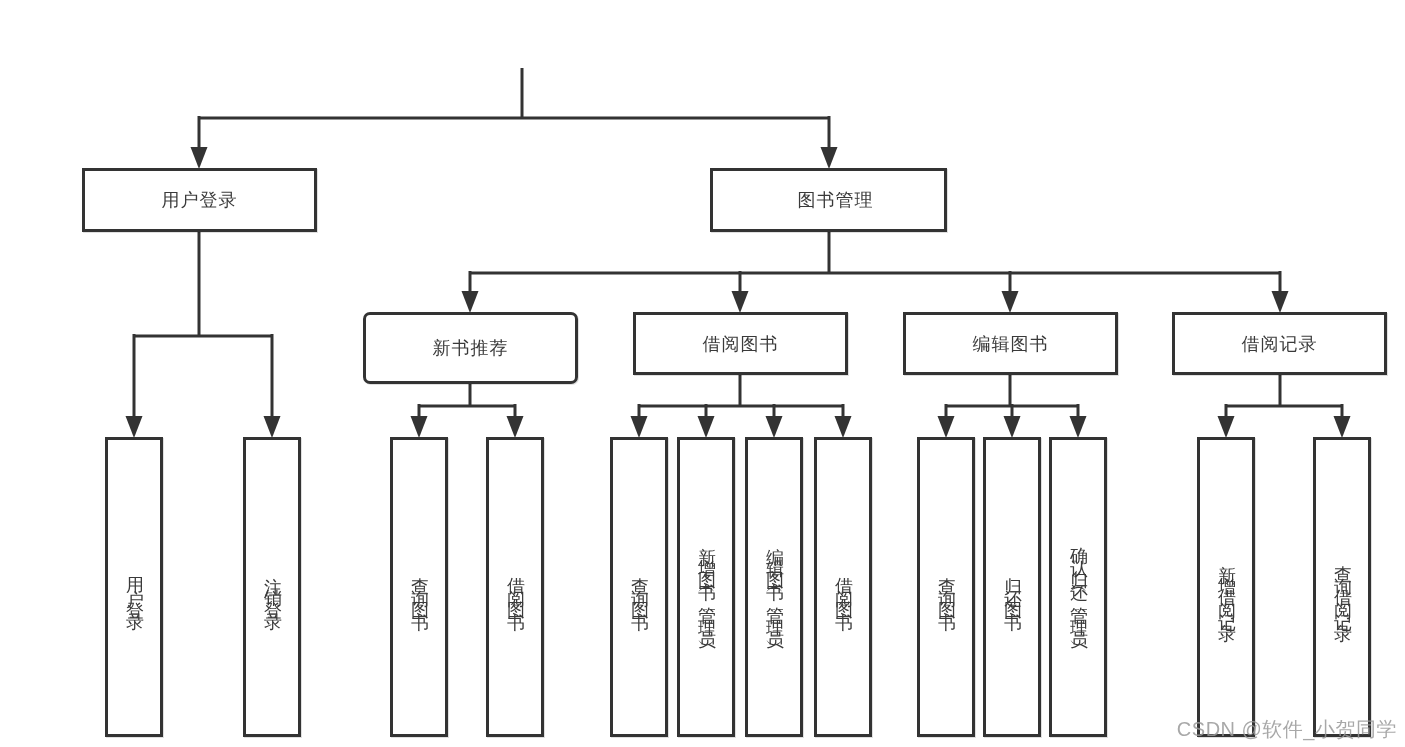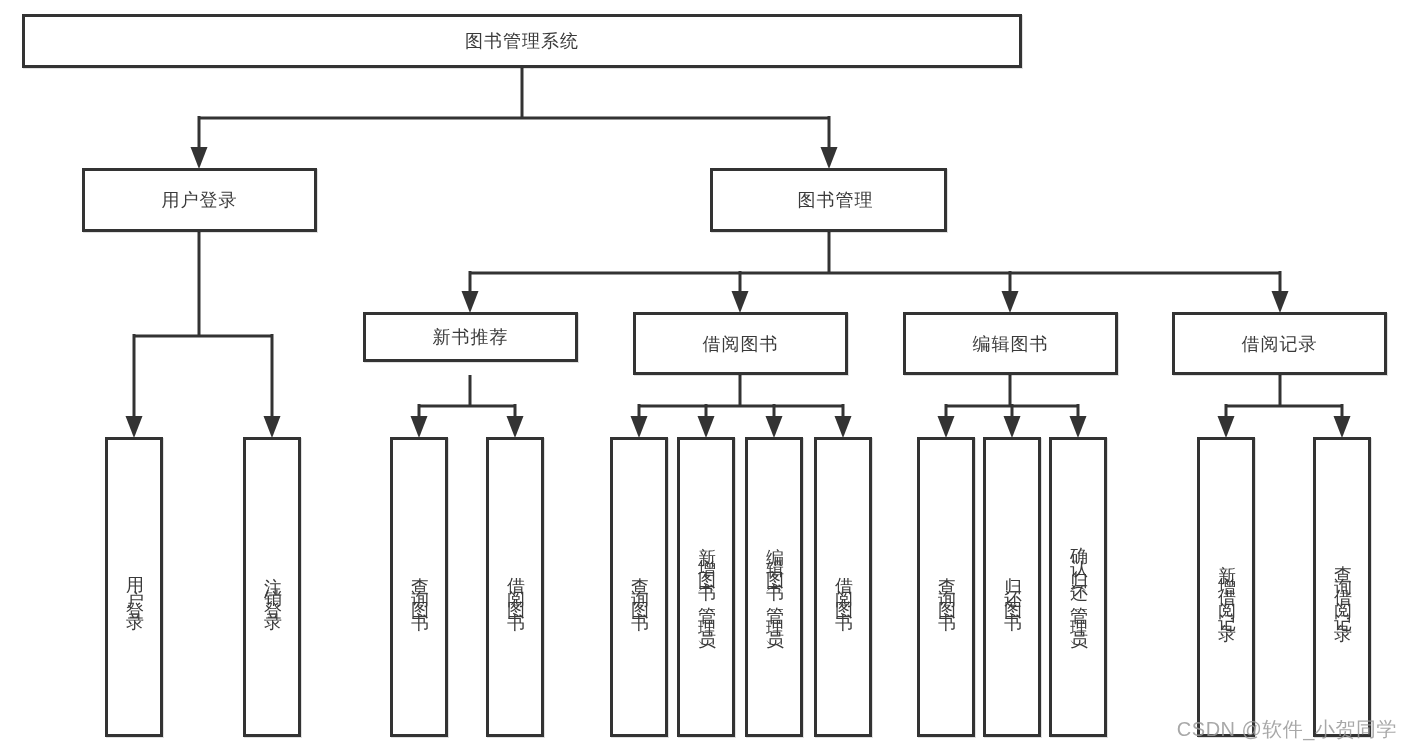--- a/index.html
+++ b/index.html
@@ -38,21 +38,21 @@
     letter-spacing:12px;
     line-height:1.1;
     white-space:nowrap;
   }
   
   #root{left:22px;top:14px;width:1000px;height:54px;}
   
   #l2-0{left:82px;top:168px;width:235px;height:64px;}
   #l2-1{left:710px;top:168px;width:237px;height:64px;padding-left:14px;}
   
-  #l3-0{left:363px;top:312px;width:215px;height:50px;}
+  #l3-0{left:363px;top:312px;width:215px;height:72px;border-radius:7px;}
   #l3-1{left:633px;top:312px;width:215px;height:63px;}
   #l3-2{left:903px;top:312px;width:215px;height:63px;}
   #l3-3{left:1172px;top:312px;width:215px;height:63px;text-align:center;}
   
   .leaf{top:437px;width:58px;height:300px;}
   #leaf-0-0{left:105px;} #leaf-0-1{left:243px;}
   #leaf-1-0{left:390px;} #leaf-1-1{left:486px;}
   #leaf-2-0{left:610px;} #leaf-2-1{left:677px;} #leaf-2-2{left:745px;} #leaf-2-3{left:814px;}
   #leaf-3-0{left:917px;} #leaf-3-1{left:983px;} #leaf-3-2{left:1049px;}
   #leaf-4-0{left:1197px;} #leaf-4-1{left:1313px;}
@@ -130,23 +130,20 @@
     <polygon points="1069.5,416 1086.5,416 1078,438"></polygon>
 
     <line x1="1280" y1="375" x2="1280" y2="406"></line>
     <line x1="1226" y1="406" x2="1342" y2="406"></line>
     <line x1="1226" y1="404" x2="1226" y2="420"></line>
     <polygon points="1217.5,416 1234.5,416 1226,438"></polygon>
     <line x1="1342" y1="404" x2="1342" y2="420"></line>
     <polygon points="1333.5,416 1350.5,416 1342,438"></polygon>
   </svg>
 
-  <div class="node h" id="root">
-    <span>图书管理系统</span>
-  </div>
 
   <div class="node h" id="l2-0">
     <span>用户登录</span>
   </div>
   <div class="node h" id="l2-1">
     <span>图书管理</span>
   </div>
 
   <div class="node h" id="l3-0">
     <span>新书推荐</span>

